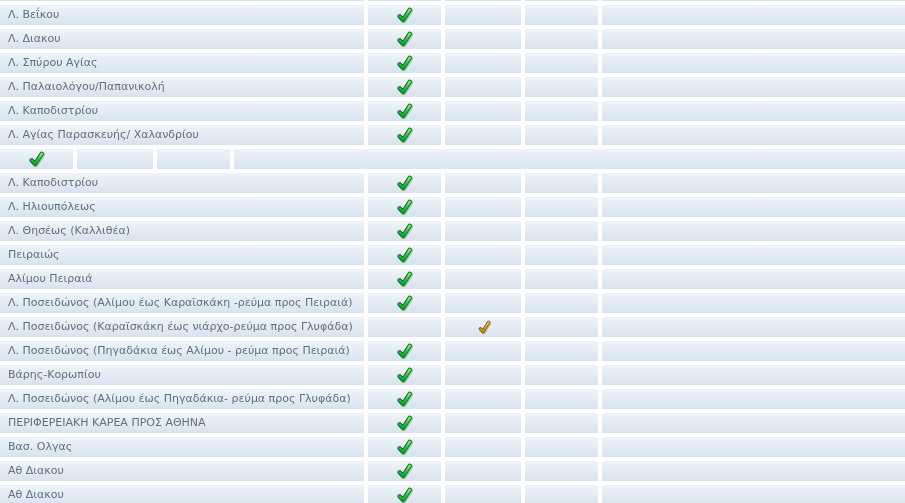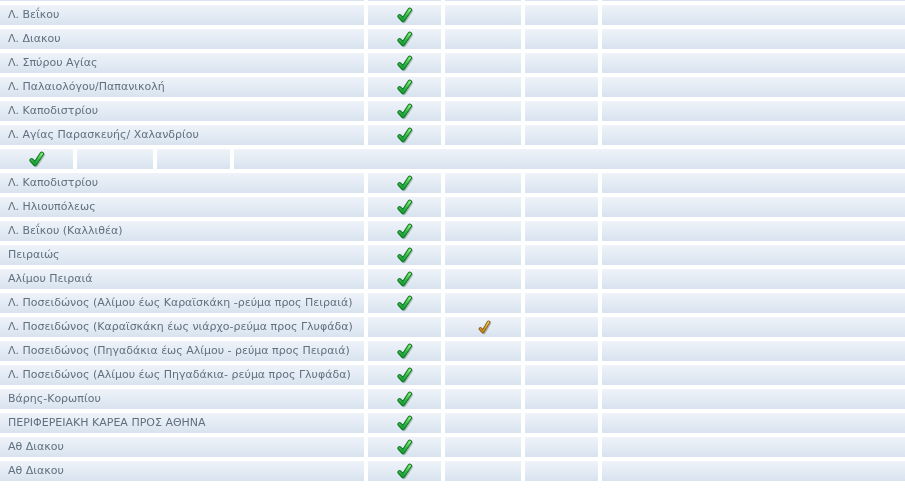--- a/index.html
+++ b/index.html
@@ -225,21 +225,21 @@
           </defs>
           <path d="M3.6 9.3 L7 13 L13.8 2.8" fill="none" stroke="#117726" stroke-width="4.4" stroke-linecap="round" stroke-linejoin="round"></path>
           <path d="M3.6 9.3 L7 13 L13.8 2.8" fill="none" stroke="url(#grad-green)" stroke-width="2.4" stroke-linecap="round" stroke-linejoin="round"></path>
         </svg>
       </div>
       <div class="cell status s2"></div>
       <div class="cell status s3"></div>
       <div class="cell status s4"></div>
     </div>
     <div class="row">
-      <div class="cell name">Λ. Βεΐκου (Καλλιθέα)</div>
+      <div class="cell name">Λ. Θησέως (Καλλιθέα)</div>
       <div class="cell status s1">
         <svg width="17" height="16" viewBox="0 0 17 16" class="check-svg">
           <defs>
             <linearGradient id="grad-green" x1="0" y1="0" x2="0" y2="1">
               <stop offset="0" stop-color="#8ae87c"></stop>
               <stop offset="0.5" stop-color="#35c24a"></stop>
               <stop offset="1" stop-color="#1a9a33"></stop>
             </linearGradient>
           </defs>
           <path d="M3.6 9.3 L7 13 L13.8 2.8" fill="none" stroke="#117726" stroke-width="4.4" stroke-linecap="round" stroke-linejoin="round"></path>
@@ -339,59 +339,78 @@
           </defs>
           <path d="M3.6 9.3 L7 13 L13.8 2.8" fill="none" stroke="#117726" stroke-width="4.4" stroke-linecap="round" stroke-linejoin="round"></path>
           <path d="M3.6 9.3 L7 13 L13.8 2.8" fill="none" stroke="url(#grad-green)" stroke-width="2.4" stroke-linecap="round" stroke-linejoin="round"></path>
         </svg>
       </div>
       <div class="cell status s2"></div>
       <div class="cell status s3"></div>
       <div class="cell status s4"></div>
     </div>
     <div class="row">
+      <div class="cell name">Βάρης-Κορωπίου</div>
+      <div class="cell status s1">
+        <svg width="17" height="16" viewBox="0 0 17 16" class="check-svg">
+          <defs>
+            <linearGradient id="grad-green" x1="0" y1="0" x2="0" y2="1">
+              <stop offset="0" stop-color="#8ae87c"></stop>
+              <stop offset="0.5" stop-color="#35c24a"></stop>
+              <stop offset="1" stop-color="#1a9a33"></stop>
+            </linearGradient>
+          </defs>
+          <path d="M3.6 9.3 L7 13 L13.8 2.8" fill="none" stroke="#117726" stroke-width="4.4" stroke-linecap="round" stroke-linejoin="round"></path>
+          <path d="M3.6 9.3 L7 13 L13.8 2.8" fill="none" stroke="url(#grad-green)" stroke-width="2.4" stroke-linecap="round" stroke-linejoin="round"></path>
+        </svg>
+      </div>
+      <div class="cell status s2"></div>
+      <div class="cell status s3"></div>
+      <div class="cell status s4"></div>
+    </div>
+    <div class="row">
       <div class="cell name">Λ. Ποσειδώνος (Αλίμου έως Πηγαδάκια- ρεύμα προς Γλυφάδα)</div>
       <div class="cell status s1">
         <svg width="17" height="16" viewBox="0 0 17 16" class="check-svg">
           <defs>
             <linearGradient id="grad-green" x1="0" y1="0" x2="0" y2="1">
               <stop offset="0" stop-color="#8ae87c"></stop>
               <stop offset="0.5" stop-color="#35c24a"></stop>
               <stop offset="1" stop-color="#1a9a33"></stop>
             </linearGradient>
           </defs>
           <path d="M3.6 9.3 L7 13 L13.8 2.8" fill="none" stroke="#117726" stroke-width="4.4" stroke-linecap="round" stroke-linejoin="round"></path>
           <path d="M3.6 9.3 L7 13 L13.8 2.8" fill="none" stroke="url(#grad-green)" stroke-width="2.4" stroke-linecap="round" stroke-linejoin="round"></path>
         </svg>
       </div>
       <div class="cell status s2"></div>
       <div class="cell status s3"></div>
       <div class="cell status s4"></div>
     </div>
     <div class="row">
-      <div class="cell name">Βάρης-Κορωπίου</div>
-      <div class="cell status s1">
-        <svg width="17" height="16" viewBox="0 0 17 16" class="check-svg">
-          <defs>
-            <linearGradient id="grad-green" x1="0" y1="0" x2="0" y2="1">
-              <stop offset="0" stop-color="#8ae87c"></stop>
-              <stop offset="0.5" stop-color="#35c24a"></stop>
-              <stop offset="1" stop-color="#1a9a33"></stop>
-            </linearGradient>
-          </defs>
-          <path d="M3.6 9.3 L7 13 L13.8 2.8" fill="none" stroke="#117726" stroke-width="4.4" stroke-linecap="round" stroke-linejoin="round"></path>
-          <path d="M3.6 9.3 L7 13 L13.8 2.8" fill="none" stroke="url(#grad-green)" stroke-width="2.4" stroke-linecap="round" stroke-linejoin="round"></path>
-        </svg>
-      </div>
-      <div class="cell status s2"></div>
-      <div class="cell status s3"></div>
-      <div class="cell status s4"></div>
-    </div>
-    <div class="row">
       <div class="cell name">ΠΕΡΙΦΕΡΕΙΑΚΗ ΚΑΡΕΑ ΠΡΟΣ ΑΘΗΝΑ</div>
+      <div class="cell status s1">
+        <svg width="17" height="16" viewBox="0 0 17 16" class="check-svg">
+          <defs>
+            <linearGradient id="grad-green" x1="0" y1="0" x2="0" y2="1">
+              <stop offset="0" stop-color="#8ae87c"></stop>
+              <stop offset="0.5" stop-color="#35c24a"></stop>
+              <stop offset="1" stop-color="#1a9a33"></stop>
+            </linearGradient>
+          </defs>
+          <path d="M3.6 9.3 L7 13 L13.8 2.8" fill="none" stroke="#117726" stroke-width="4.4" stroke-linecap="round" stroke-linejoin="round"></path>
+          <path d="M3.6 9.3 L7 13 L13.8 2.8" fill="none" stroke="url(#grad-green)" stroke-width="2.4" stroke-linecap="round" stroke-linejoin="round"></path>
+        </svg>
+      </div>
+      <div class="cell status s2"></div>
+      <div class="cell status s3"></div>
+      <div class="cell status s4"></div>
+    </div>
+    <div class="row">
+      <div class="cell name">Βασ. Ολγας</div>
       <div class="cell status s1">
         <svg width="17" height="16" viewBox="0 0 17 16" class="check-svg">
           <defs>
             <linearGradient id="grad-green" x1="0" y1="0" x2="0" y2="1">
               <stop offset="0" stop-color="#8ae87c"></stop>
               <stop offset="0.5" stop-color="#35c24a"></stop>
               <stop offset="1" stop-color="#1a9a33"></stop>
             </linearGradient>
           </defs>
           <path d="M3.6 9.3 L7 13 L13.8 2.8" fill="none" stroke="#117726" stroke-width="4.4" stroke-linecap="round" stroke-linejoin="round"></path>

